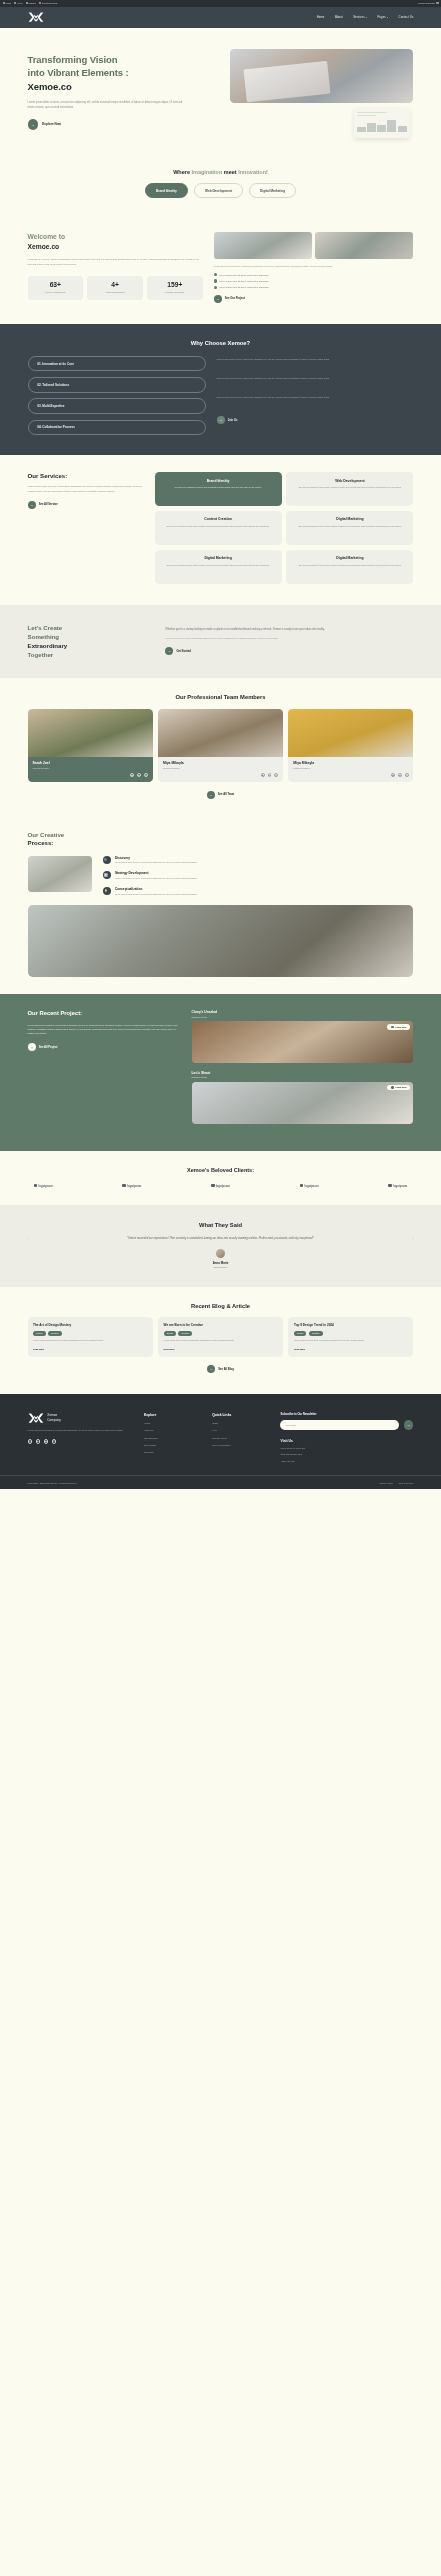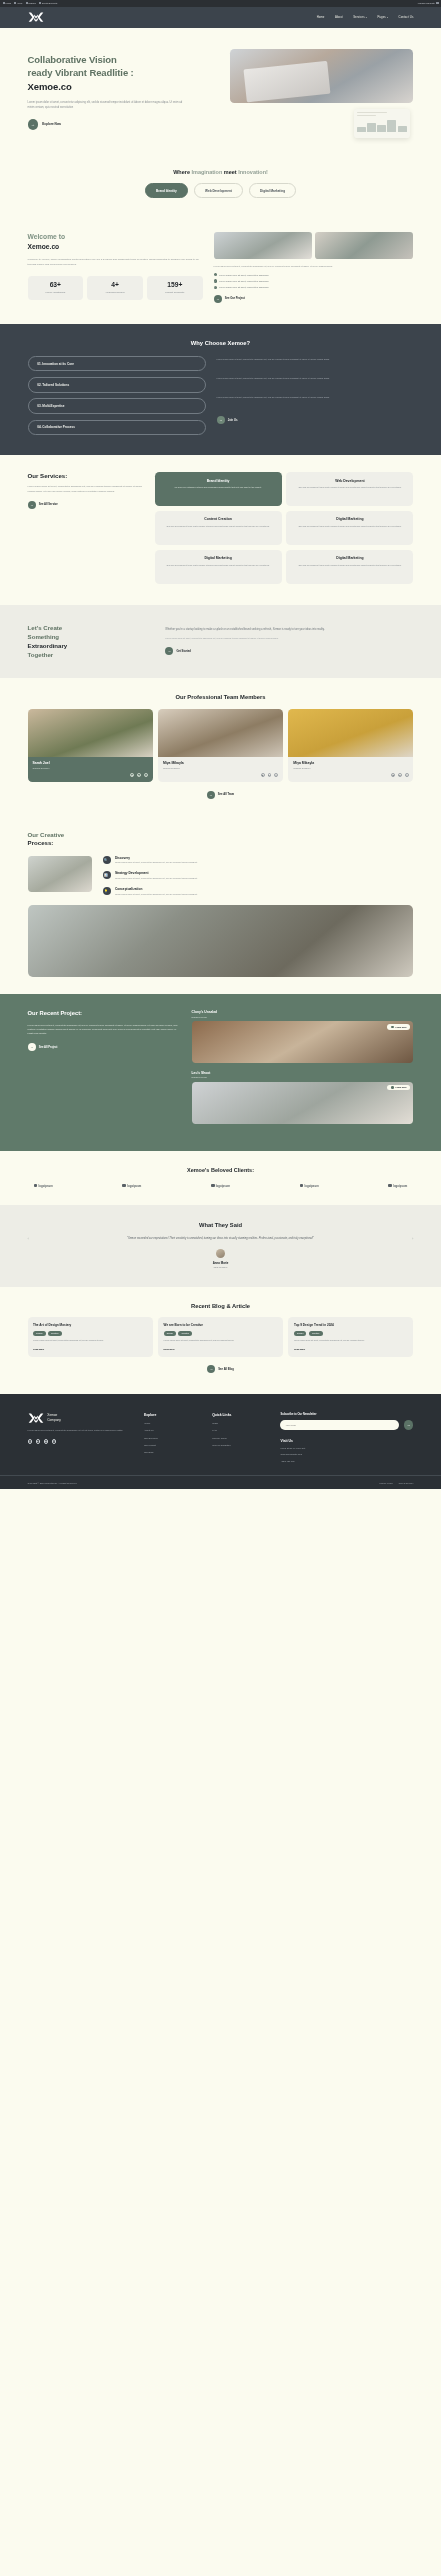--- a/index.html
+++ b/index.html
@@ -296,22 +296,22 @@
         </a>
       <a class="nav-link">
           <span>Contact Us</span>
         </a>
     </div>
   </div>
 
   <section class="hero">
     <div class="hero-left">
       <h1 class="hero-title">
-        <span>Collaborative Vision</span><br>
-        <span>ready Vibrant Readlitie :</span><br>
+        <span>Transforming Vision</span><br>
+        <span>into Vibrant Elements :</span><br>
         <span class="dark">Xemoe.co</span>
       </h1>
       <p class="hero-p">Lorem ipsum dolor sit amet, consectetur adipiscing elit, sed do eiusmod tempor incididunt ut labore et dolore magna aliqua. Ut enim ad minim veniam, quis nostrud exercitation</p>
       <div class="btn-row">
         <span class="circle-btn">→</span>
         <span class="btn-label">Explore Now</span>
       </div>
     </div>
     <div class="hero-right">
       <div class="hero-img"></div>

